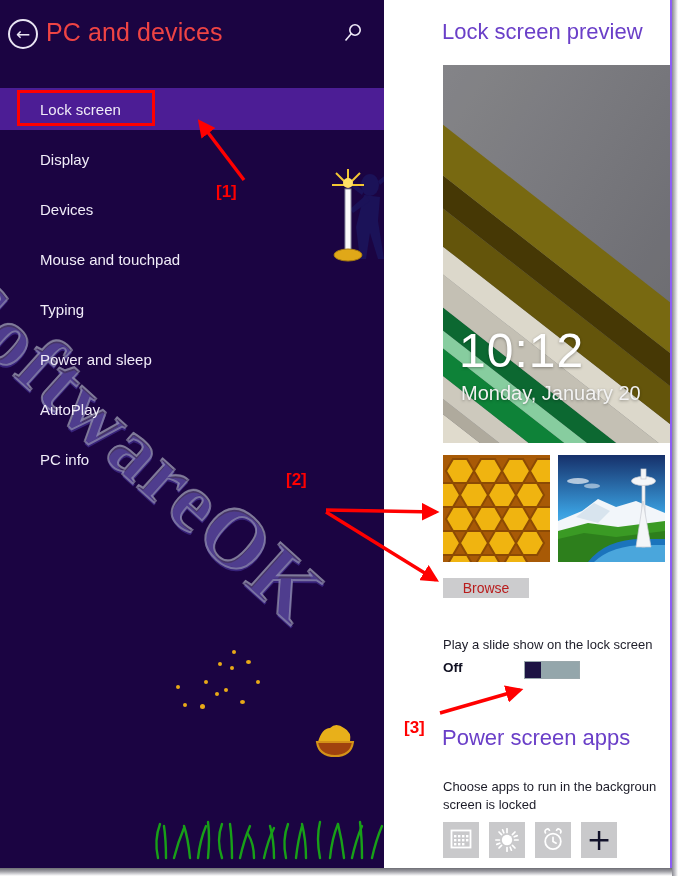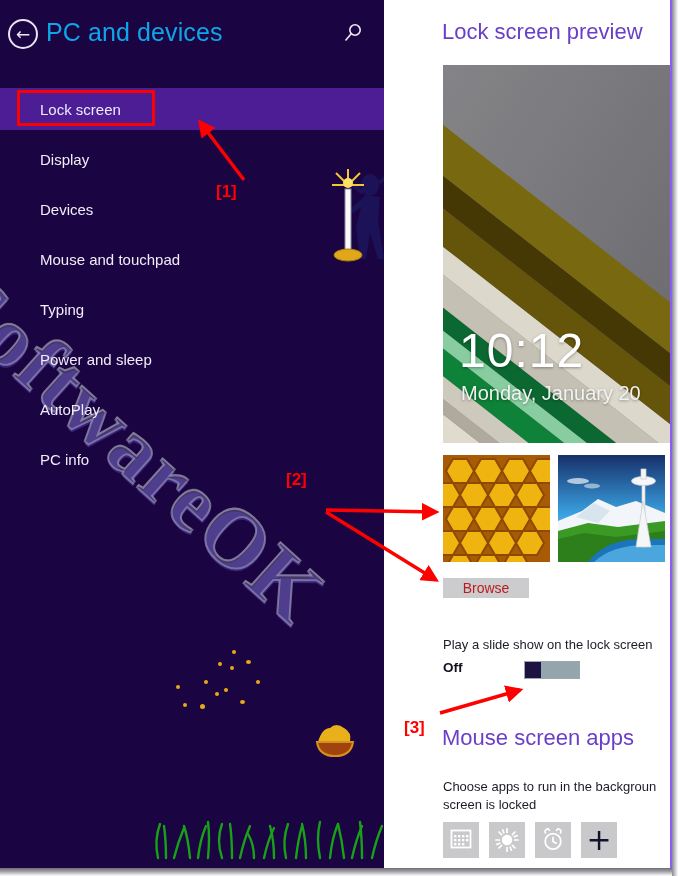--- a/index.html
+++ b/index.html
@@ -35,21 +35,21 @@
     border: 2px solid #e8e4f2;
     border-radius: 50%;
     color: #e8e4f2;
     font-size: 17px; line-height: 26px; text-align: center;
     cursor: pointer;
     font-family: "DejaVu Sans", sans-serif;
   }
   .page-title {
     position: absolute; left: 46px; top: 18px;
     font-size: 25px; font-weight: 300;
-    color: #0ea5e9;
+    color: #ef4444;
     letter-spacing: 0.1px;
     white-space: nowrap;
   }
   .search-icon {
     position: absolute; right: 20px; top: 22px;
     width: 22px; height: 22px;
     cursor: pointer;
   }
   .search-icon svg { display: block; }
 
@@ -463,21 +463,21 @@
     </div>
 
     <button class="browse-btn">Browse</button>
 
     <div class="slide-label">Play a slide show on the lock screen</div>
     <div class="toggle-state">Off</div>
     <div class="toggle-switch">
       <div class="toggle-knob"></div>
     </div>
 
-    <div class="section-heading" id="apps-heading">Mouse screen apps</div>
+    <div class="section-heading" id="apps-heading">Power screen apps</div>
 
     <div class="apps-desc">
       <span>Choose apps to run in the backgroun</span>
       <span>screen is locked</span>
     </div>
 
     <div class="app-tiles">
       <div class="app-tile a0">
         <svg width="22" height="22" viewBox="0 0 22 22">
           <rect x="1.5" y="2.5" width="19" height="17" fill="none" stroke="#ffffff" stroke-width="1.8"></rect>

